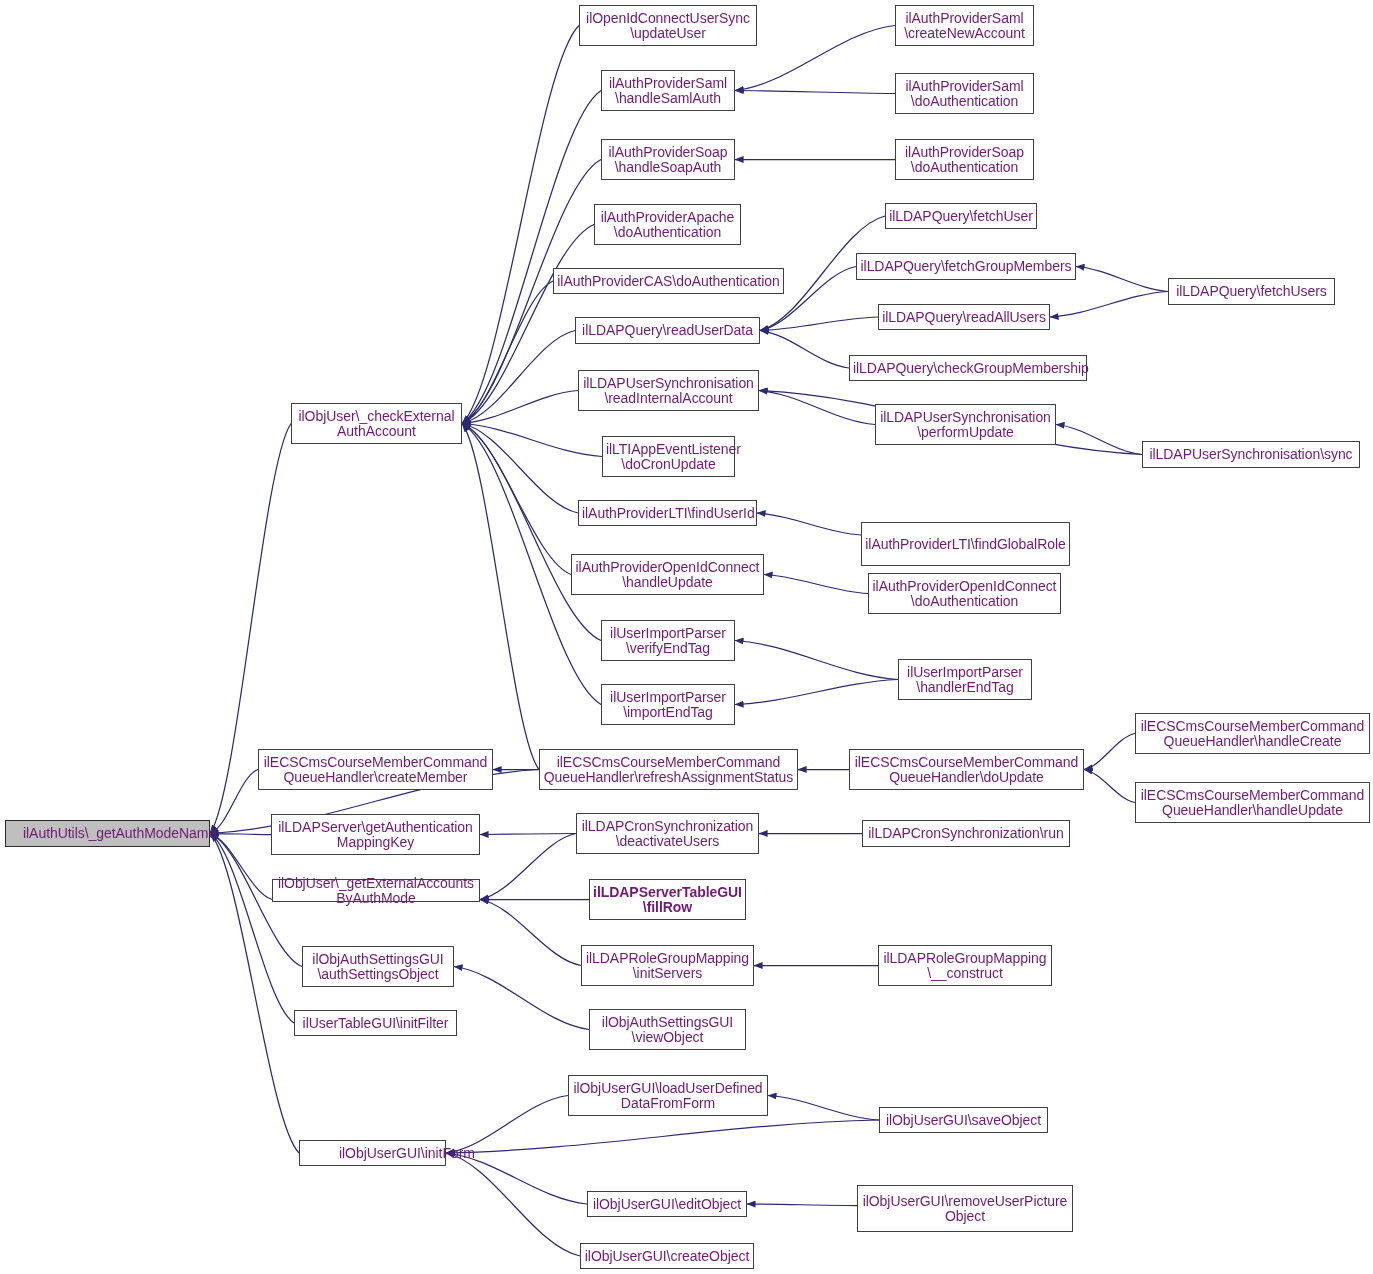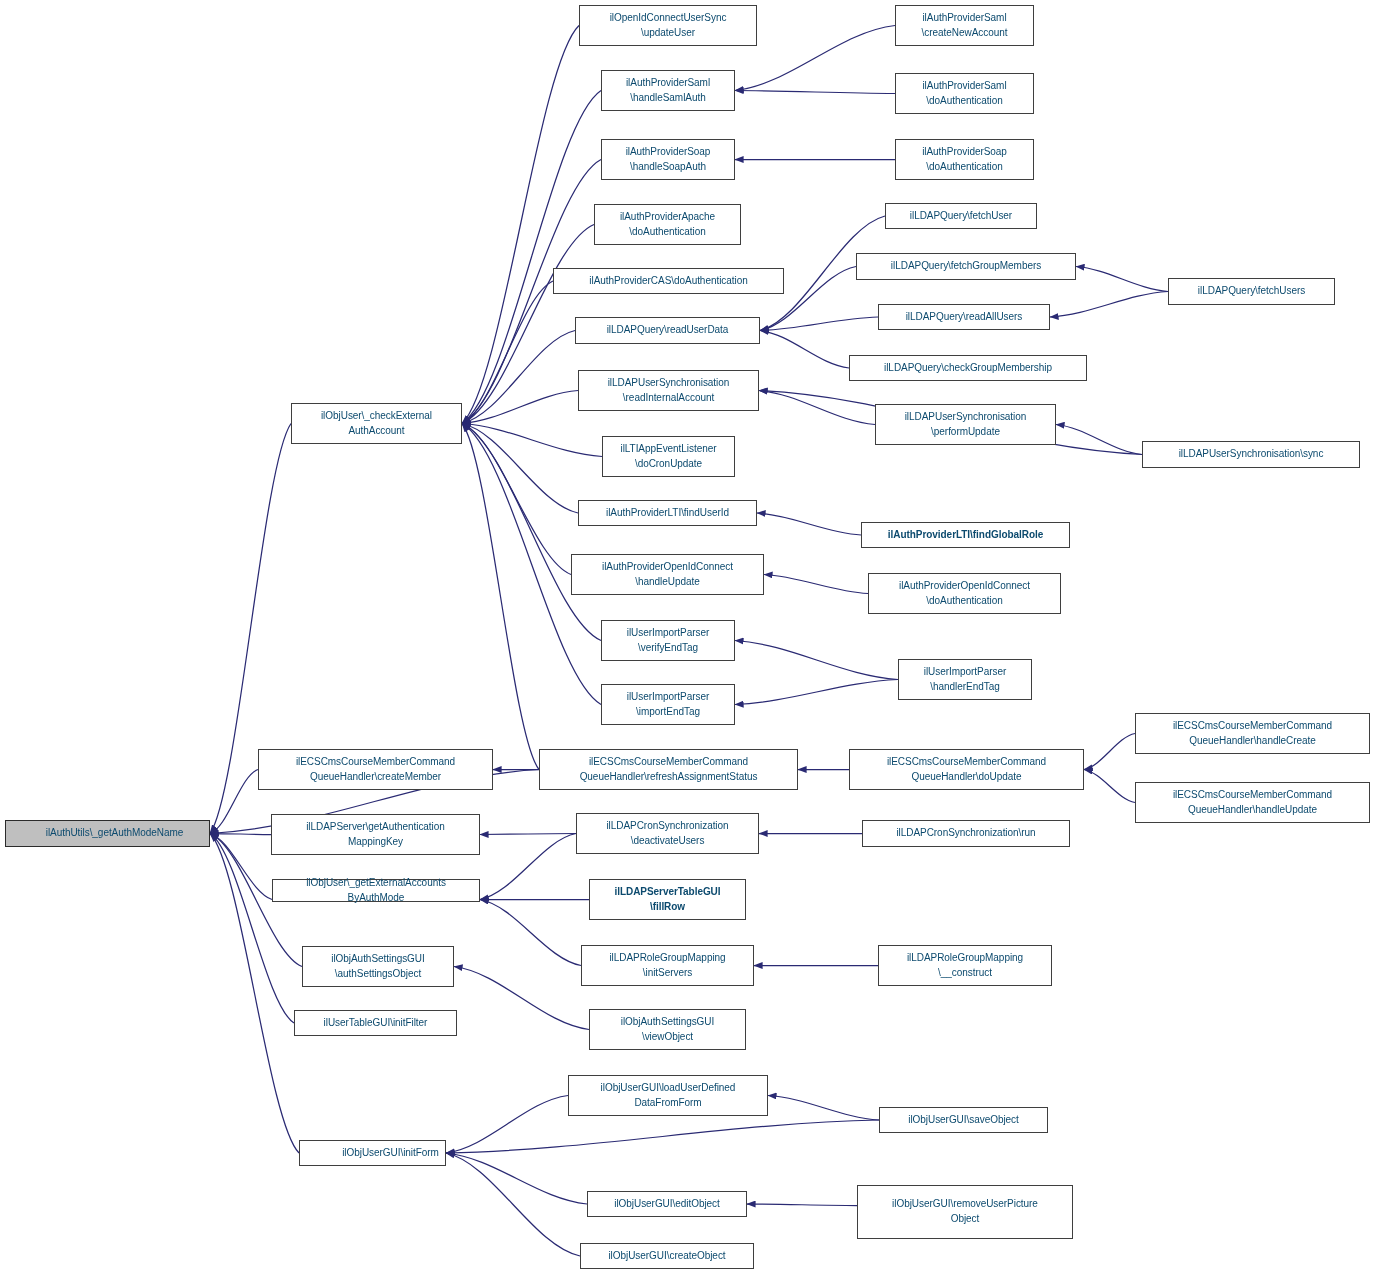--- a/index.html
+++ b/index.html
@@ -24,22 +24,22 @@
   }
   .node-box {
     position: absolute;
     box-sizing: border-box;
     border: 1px solid #3f3f3f;
     background: #ffffff;
     display: flex;
     align-items: center;
     justify-content: center;
     text-align: center;
-    color: #0c4a6e;
-    font-size: 10px;
+    color: #701a75;
+    font-size: 14px;
     line-height: 14.6px;
     letter-spacing: -0.05px;
     white-space: pre-line;
     overflow: visible;
   }
   .node-box.root {
     background: #bfbfbf;
     border: 1px solid #2b2b2b;
     padding-left: 14px;
   }
@@ -143,21 +143,21 @@
       <div class="node-box" style="left: 849px; top: 355px; width: 238px; height: 26px;"><span class="node-label">ilLDAPQuery\checkGroupMembership</span></div>
       <div class="node-box" style="left: 1168px; top: 278px; width: 167px; height: 27px;"><span class="node-label">ilLDAPQuery\fetchUsers</span></div>
       <div class="node-box" style="left: 578px; top: 370px; width: 181px; height: 41px;"><span class="node-label">ilLDAPUserSynchronisation
 \readInternalAccount</span></div>
       <div class="node-box" style="left: 875px; top: 404px; width: 181px; height: 41px;"><span class="node-label">ilLDAPUserSynchronisation
 \performUpdate</span></div>
       <div class="node-box" style="left: 1142px; top: 441px; width: 218px; height: 27px;"><span class="node-label">ilLDAPUserSynchronisation\sync</span></div>
       <div class="node-box" style="left: 602px; top: 436px; width: 133px; height: 41px;"><span class="node-label">ilLTIAppEventListener
 \doCronUpdate</span></div>
       <div class="node-box" style="left: 578px; top: 500px; width: 179px; height: 26px;"><span class="node-label">ilAuthProviderLTI\findUserId</span></div>
-      <div class="node-box" style="left: 861px; top: 522px; width: 209px; height: 26px; font-weight: bold;"><span class="node-label">ilAuthProviderLTI\findGlobalRole</span></div>
+      <div class="node-box" style="left: 861px; top: 522px; width: 209px; height: 44px;"><span class="node-label">ilAuthProviderLTI\findGlobalRole</span></div>
       <div class="node-box" style="left: 571px; top: 554px; width: 193px; height: 41px;"><span class="node-label">ilAuthProviderOpenIdConnect
 \handleUpdate</span></div>
       <div class="node-box" style="left: 868px; top: 573px; width: 193px; height: 41px;"><span class="node-label">ilAuthProviderOpenIdConnect
 \doAuthentication</span></div>
       <div class="node-box" style="left: 601px; top: 620px; width: 134px; height: 41px;"><span class="node-label">ilUserImportParser
 \verifyEndTag</span></div>
       <div class="node-box" style="left: 601px; top: 684px; width: 134px; height: 41px;"><span class="node-label">ilUserImportParser
 \importEndTag</span></div>
       <div class="node-box" style="left: 898px; top: 659px; width: 134px; height: 41px;"><span class="node-label">ilUserImportParser
 \handlerEndTag</span></div>
@@ -187,17 +187,17 @@
       <div class="node-box" style="left: 878px; top: 945px; width: 174px; height: 41px;"><span class="node-label">ilLDAPRoleGroupMapping
 \__construct</span></div>
       <div class="node-box" style="left: 294px; top: 1010px; width: 163px; height: 26px;"><span class="node-label">ilUserTableGUI\initFilter</span></div>
       <div class="node-box" style="left: 589px; top: 1009px; width: 157px; height: 41px;"><span class="node-label">ilObjAuthSettingsGUI
 \viewObject</span></div>
       <div class="node-box" style="left: 568px; top: 1075px; width: 200px; height: 41px;"><span class="node-label">ilObjUserGUI\loadUserDefined
 DataFromForm</span></div>
       <div class="node-box" style="left: 879px; top: 1107px; width: 169px; height: 26px;"><span class="node-label">ilObjUserGUI\saveObject</span></div>
       <div class="node-box" style="left: 299px; top: 1140px; width: 147px; height: 26px; padding-left: 36px;"><span class="node-label">ilObjUserGUI\initForm</span></div>
       <div class="node-box" style="left: 587px; top: 1191px; width: 160px; height: 26px;"><span class="node-label">ilObjUserGUI\editObject</span></div>
-      <div class="node-box" style="left: 857px; top: 1185px; width: 216px; height: 54px;"><span class="node-label">ilObjUserGUI\removeUserPicture
+      <div class="node-box" style="left: 857px; top: 1185px; width: 216px; height: 47px;"><span class="node-label">ilObjUserGUI\removeUserPicture
 Object</span></div>
       <div class="node-box" style="left: 580px; top: 1243px; width: 174px; height: 26px;"><span class="node-label">ilObjUserGUI\createObject</span></div>
     </div>
 </div>
 
 </body></html>

